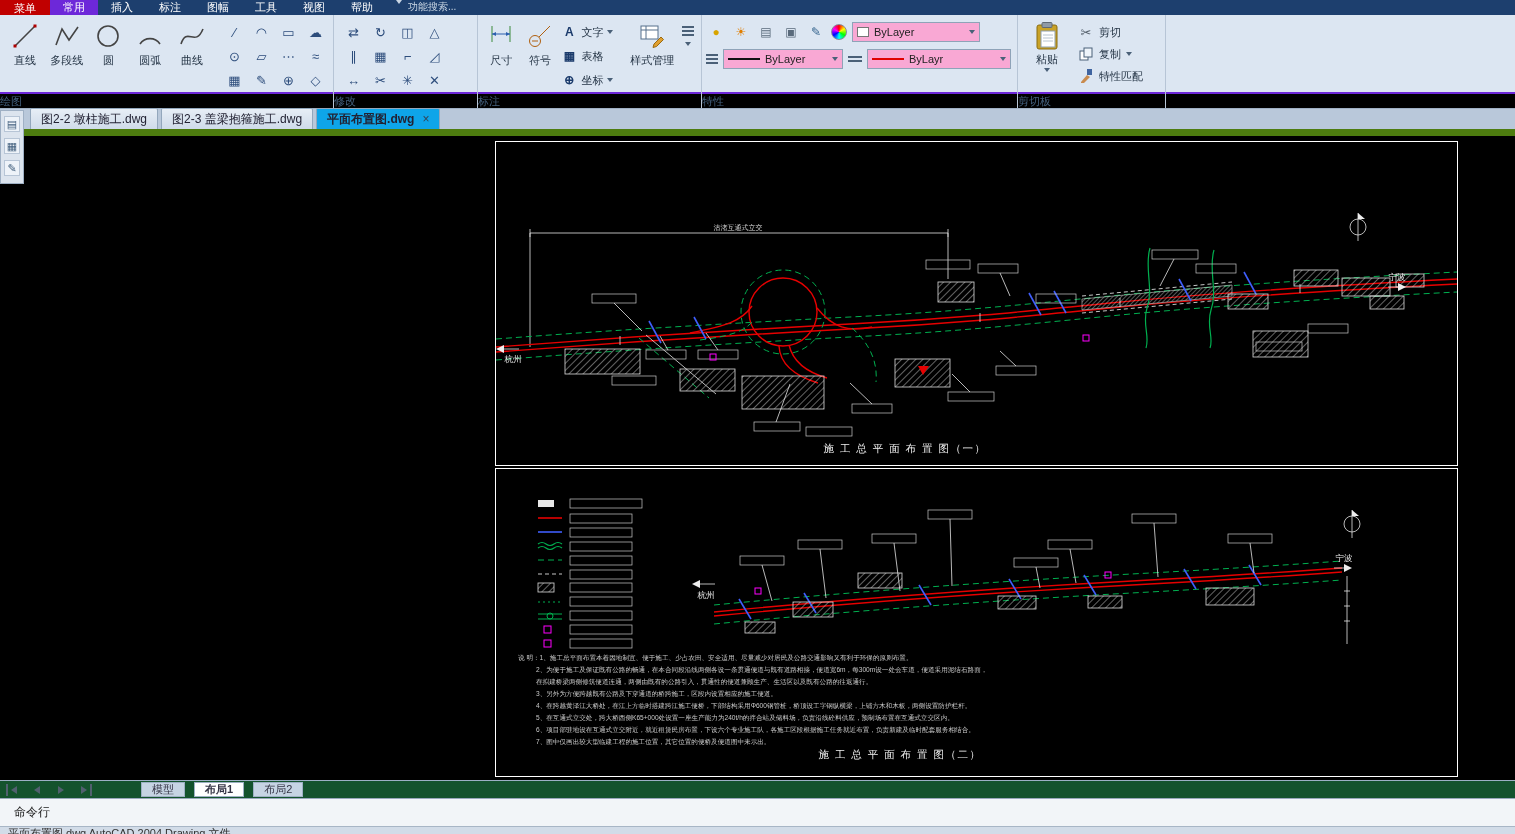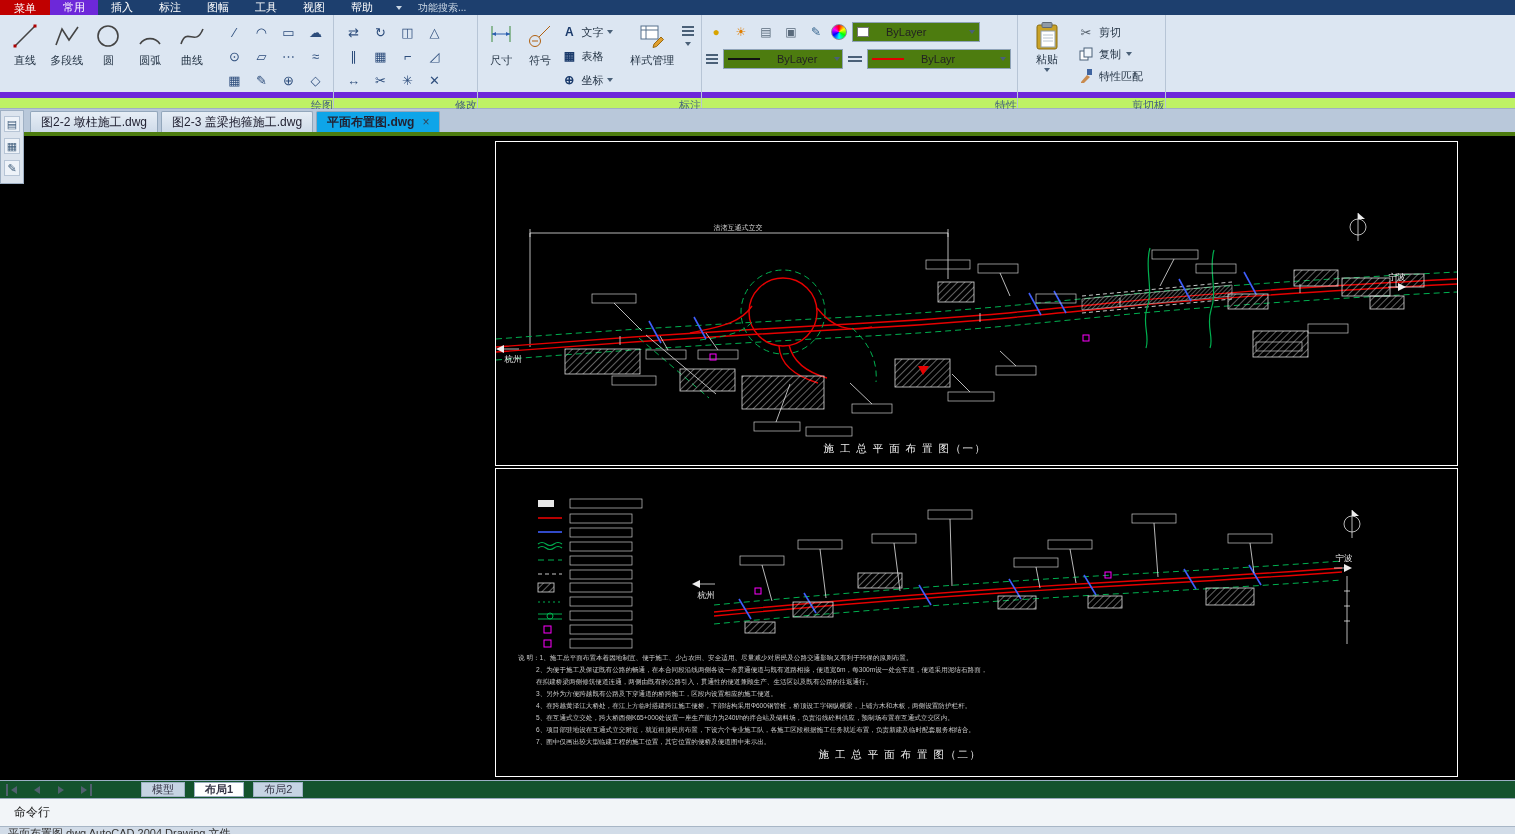--- a/index.html
+++ b/index.html
@@ -4,29 +4,29 @@
 <style>
   *{box-sizing:border-box;margin:0;padding:0}
   html,body{width:1515px;height:834px;overflow:hidden;background:#000;font-family:"Liberation Sans",sans-serif}
   .app{position:relative;width:1515px;height:834px;display:flex;flex-direction:column}
 
   
   .tabrow{height:15px;background:#1d3f6e;display:flex;align-items:stretch;font-size:11px;color:#fff;flex:none}
   .menubtn{background:#c00000;padding:8px 14px;display:flex;align-items:center;color:#fff}
   .rtab{padding:0 13px;display:flex;align-items:center;cursor:default}
   .rtab.active{background:#6d28d9}
-  .searchwrap{margin-left:10px;display:flex;align-items:center;gap:16px;color:#c9d6e4;font-size:10px}
+  .searchwrap{margin-left:10px;display:flex;gap:6px;color:#c9d6e4;font-size:10px}
   .caret{display:inline-block;width:0;height:0;border-left:3px solid transparent;border-right:3px solid transparent;border-top:4px solid #4a6078}
   .caret.light{border-top-color:#c9d6e4}
 
   
   .ribbon{height:94px;background:#dce6f2;border-bottom:1px solid #9fb0c4;display:flex;flex:none}
   .panel{border-right:1px solid #b7c5d6;display:flex;flex-direction:column;flex:none}
   .panel-body{height:78px;display:flex;align-items:flex-start;padding:3px 4px 0}
-  .panel-label{height:16px;background:#bef264;font-size:11px;color:#44617f;text-align:right;line-height:15px;border-top:6px solid #6d28d9}
+  .panel-label{height:16px;background:#000000;font-size:11px;color:#44617f;text-align:left;line-height:15px;border-top:2px solid #6d28d9}
   .panel.filler{flex:1;border-right:none}
 
   .bigtool{width:44px;display:flex;flex-direction:column;align-items:center;gap:2px;padding-top:3px}
   .bigtool svg{width:28px;height:30px}
   .bigtool .lbl{font-size:11px;color:#1f2f40;white-space:nowrap}
   .minigrid{display:grid;grid-template-columns:repeat(4,27px);grid-auto-rows:24px;margin-left:8px;padding-top:2px}
   .mini{display:flex;align-items:center;justify-content:center;font-size:13px;color:#2d4d7c;cursor:default}
 
   .stackcol{display:flex;flex-direction:column;gap:2px;margin:3px 2px 0;width:64px}
   .stackitem{display:flex;align-items:center;gap:4px;font-size:11px;height:22px;color:#1f2f40}
@@ -34,34 +34,34 @@
   .ovcol{display:flex;flex-direction:column;align-items:center;gap:6px;padding:8px 2px 0;width:18px}
   .lines-icon{display:inline-flex;flex-direction:column;gap:2px}
   .lines-icon i{width:12px;height:2px;background:#4a6078;display:block}
   .lines-icon.two i{width:14px}
 
   .propwrap{display:flex;flex-direction:column;gap:7px;padding-top:4px;width:100%}
   .proprow{display:flex;align-items:center;gap:5px}
   .tgl{width:20px;height:18px;display:flex;align-items:center;justify-content:center;font-size:12px}
   .t-bulb{color:#d8a400}.t-sun{color:#e07e00}.t-print{color:#5a6b7c}.t-lock{color:#5a6b7c}.t-pencil{color:#2e5f8a}
   .colorwheel{width:16px;height:16px;border-radius:50%;border:1px solid #889;background:conic-gradient(red,yellow,lime,cyan,blue,magenta,red)}
-  .dropdown{height:20px;background:#4d7c0f;border:1px solid #8fa3b8;display:flex;align-items:center;font-size:11px;color:#222;padding:0 4px;gap:17px}
+  .dropdown{height:20px;background:#f9a8d4;border:1px solid #8fa3b8;display:flex;align-items:center;font-size:11px;color:#222;padding:0 4px;gap:5px}
   .dd-caret{margin-left:auto}
   .swatch{width:12px;height:10px;border:1px solid #777;background:#fff;flex:none}
   .linepreview{width:32px;height:2px;background:#111;flex:none}
   .linepreview.red{background:#e00000}
 
   .pastecol{width:50px;display:flex;flex-direction:column;align-items:center;gap:1px;padding-top:3px}
   .pastecol .lbl{font-size:11px;color:#1f2f40}
   .cliprows{display:flex;flex-direction:column;gap:4px;margin-left:6px;padding-top:5px}
   .cliprow{display:flex;align-items:center;gap:5px;font-size:11px;height:18px;color:#1f2f40}
   .clipglyph{font-size:13px;color:#55606c;width:16px;text-align:center}
 
   
-  .doctabs{height:27px;background:#b9c8da;display:flex;align-items:flex-end;padding-left:30px;border-bottom:4px solid #4d7c0f;flex:none}
+  .doctabs{height:27px;background:#b9c8da;display:flex;align-items:flex-end;padding-left:30px;border-bottom:7px solid #4d7c0f;flex:none}
   .dtab{height:21px;display:flex;align-items:center;padding:0 10px;font-size:12px;background:linear-gradient(#e7eef6,#cfdbe9);border:1px solid #93a7bc;border-bottom:none;margin-right:3px;border-radius:2px 2px 0 0;color:#223;white-space:nowrap}
   .dtab.active{background:#0ea5e9;font-weight:bold}
   .dtab .close{margin-left:8px;color:#345;font-size:12px;font-weight:normal}
 
   .dockstrip{position:absolute;left:0;top:110px;width:24px;height:74px;background:#dce4ee;border:1px solid #9fb0c4;z-index:5;display:flex;flex-direction:column;align-items:center;gap:6px;padding-top:5px}
   .dockbtn{width:16px;height:16px;display:flex;align-items:center;justify-content:center;font-size:11px;color:#44617f;background:#eef3f9;border:1px solid #b7c5d6}
 
   
   .canvas{position:relative;height:644px;background:#000;flex:none}
   .canvas svg{position:absolute;inset:0}

